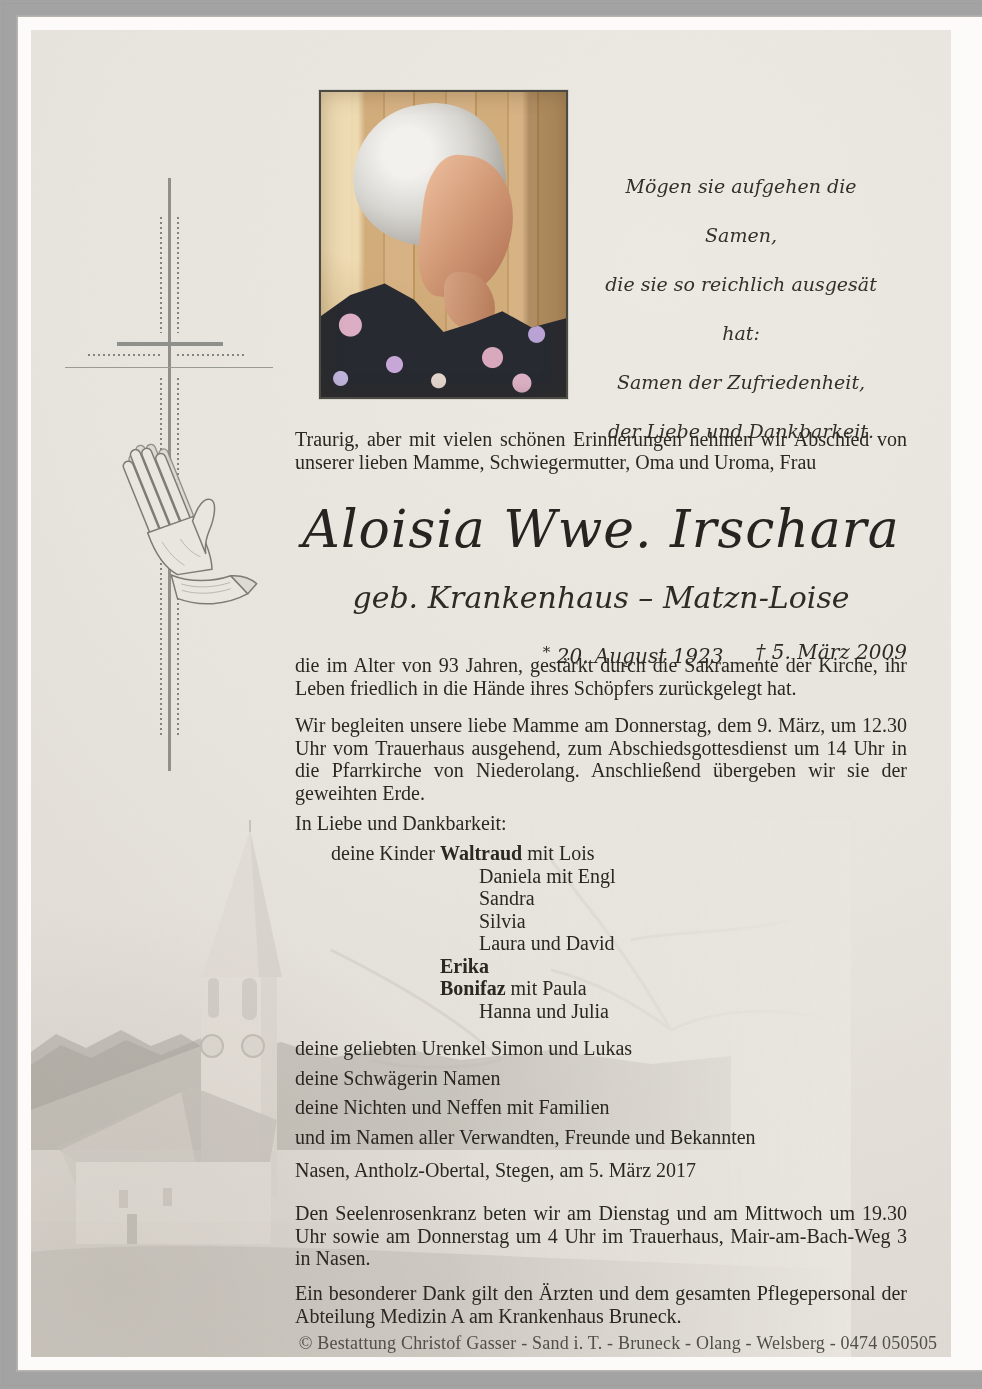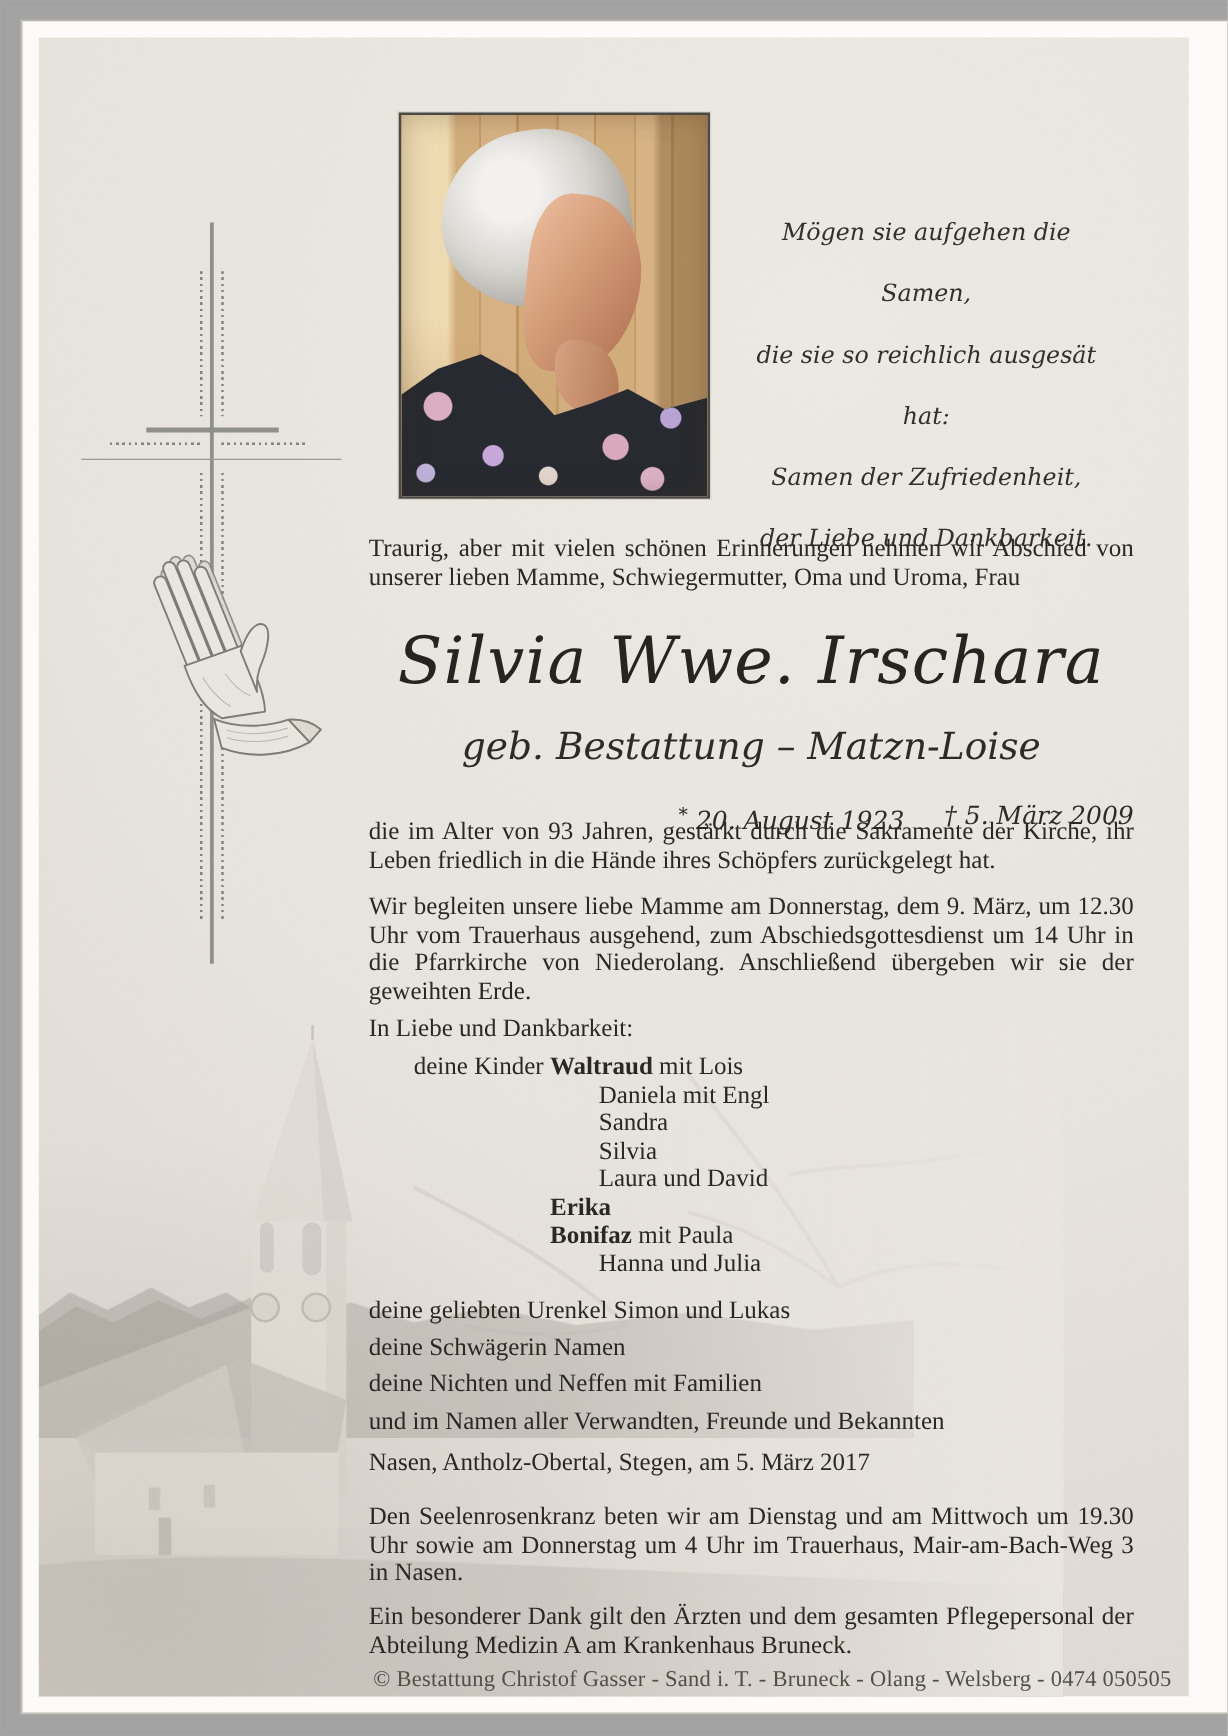--- a/index.html
+++ b/index.html
@@ -175,22 +175,22 @@
     </div>
 
     <div class="quote script">
       <div>Mögen sie aufgehen die Samen,</div>
       <div>die sie so reichlich ausgesät hat:</div>
       <div>Samen der Zufriedenheit,</div>
       <div>der Liebe und Dankbarkeit.</div>
     </div>
 
     <div class="txt just" style="top:398px;">Traurig, aber mit vielen schönen Erinnerungen nehmen wir Abschied von unserer lieben Mamme, Schwiegermutter, Oma und Uroma, Frau</div>
-    <div class="txt script name">Silvia Wwe. Irschara</div>
-    <div class="txt script maiden">geb. Bestattung – Matzn-Loise</div>
+    <div class="txt script name">Aloisia Wwe. Irschara</div>
+    <div class="txt script maiden">geb. Krankenhaus – Matzn-Loise</div>
     <div class="txt script dates">
       <span>
         <span class="sym">*</span>
         <span>20. August 1923</span>
       </span>
       <span>
         <span>†</span>
         <span>5. März 2009</span>
       </span>
     </div>

